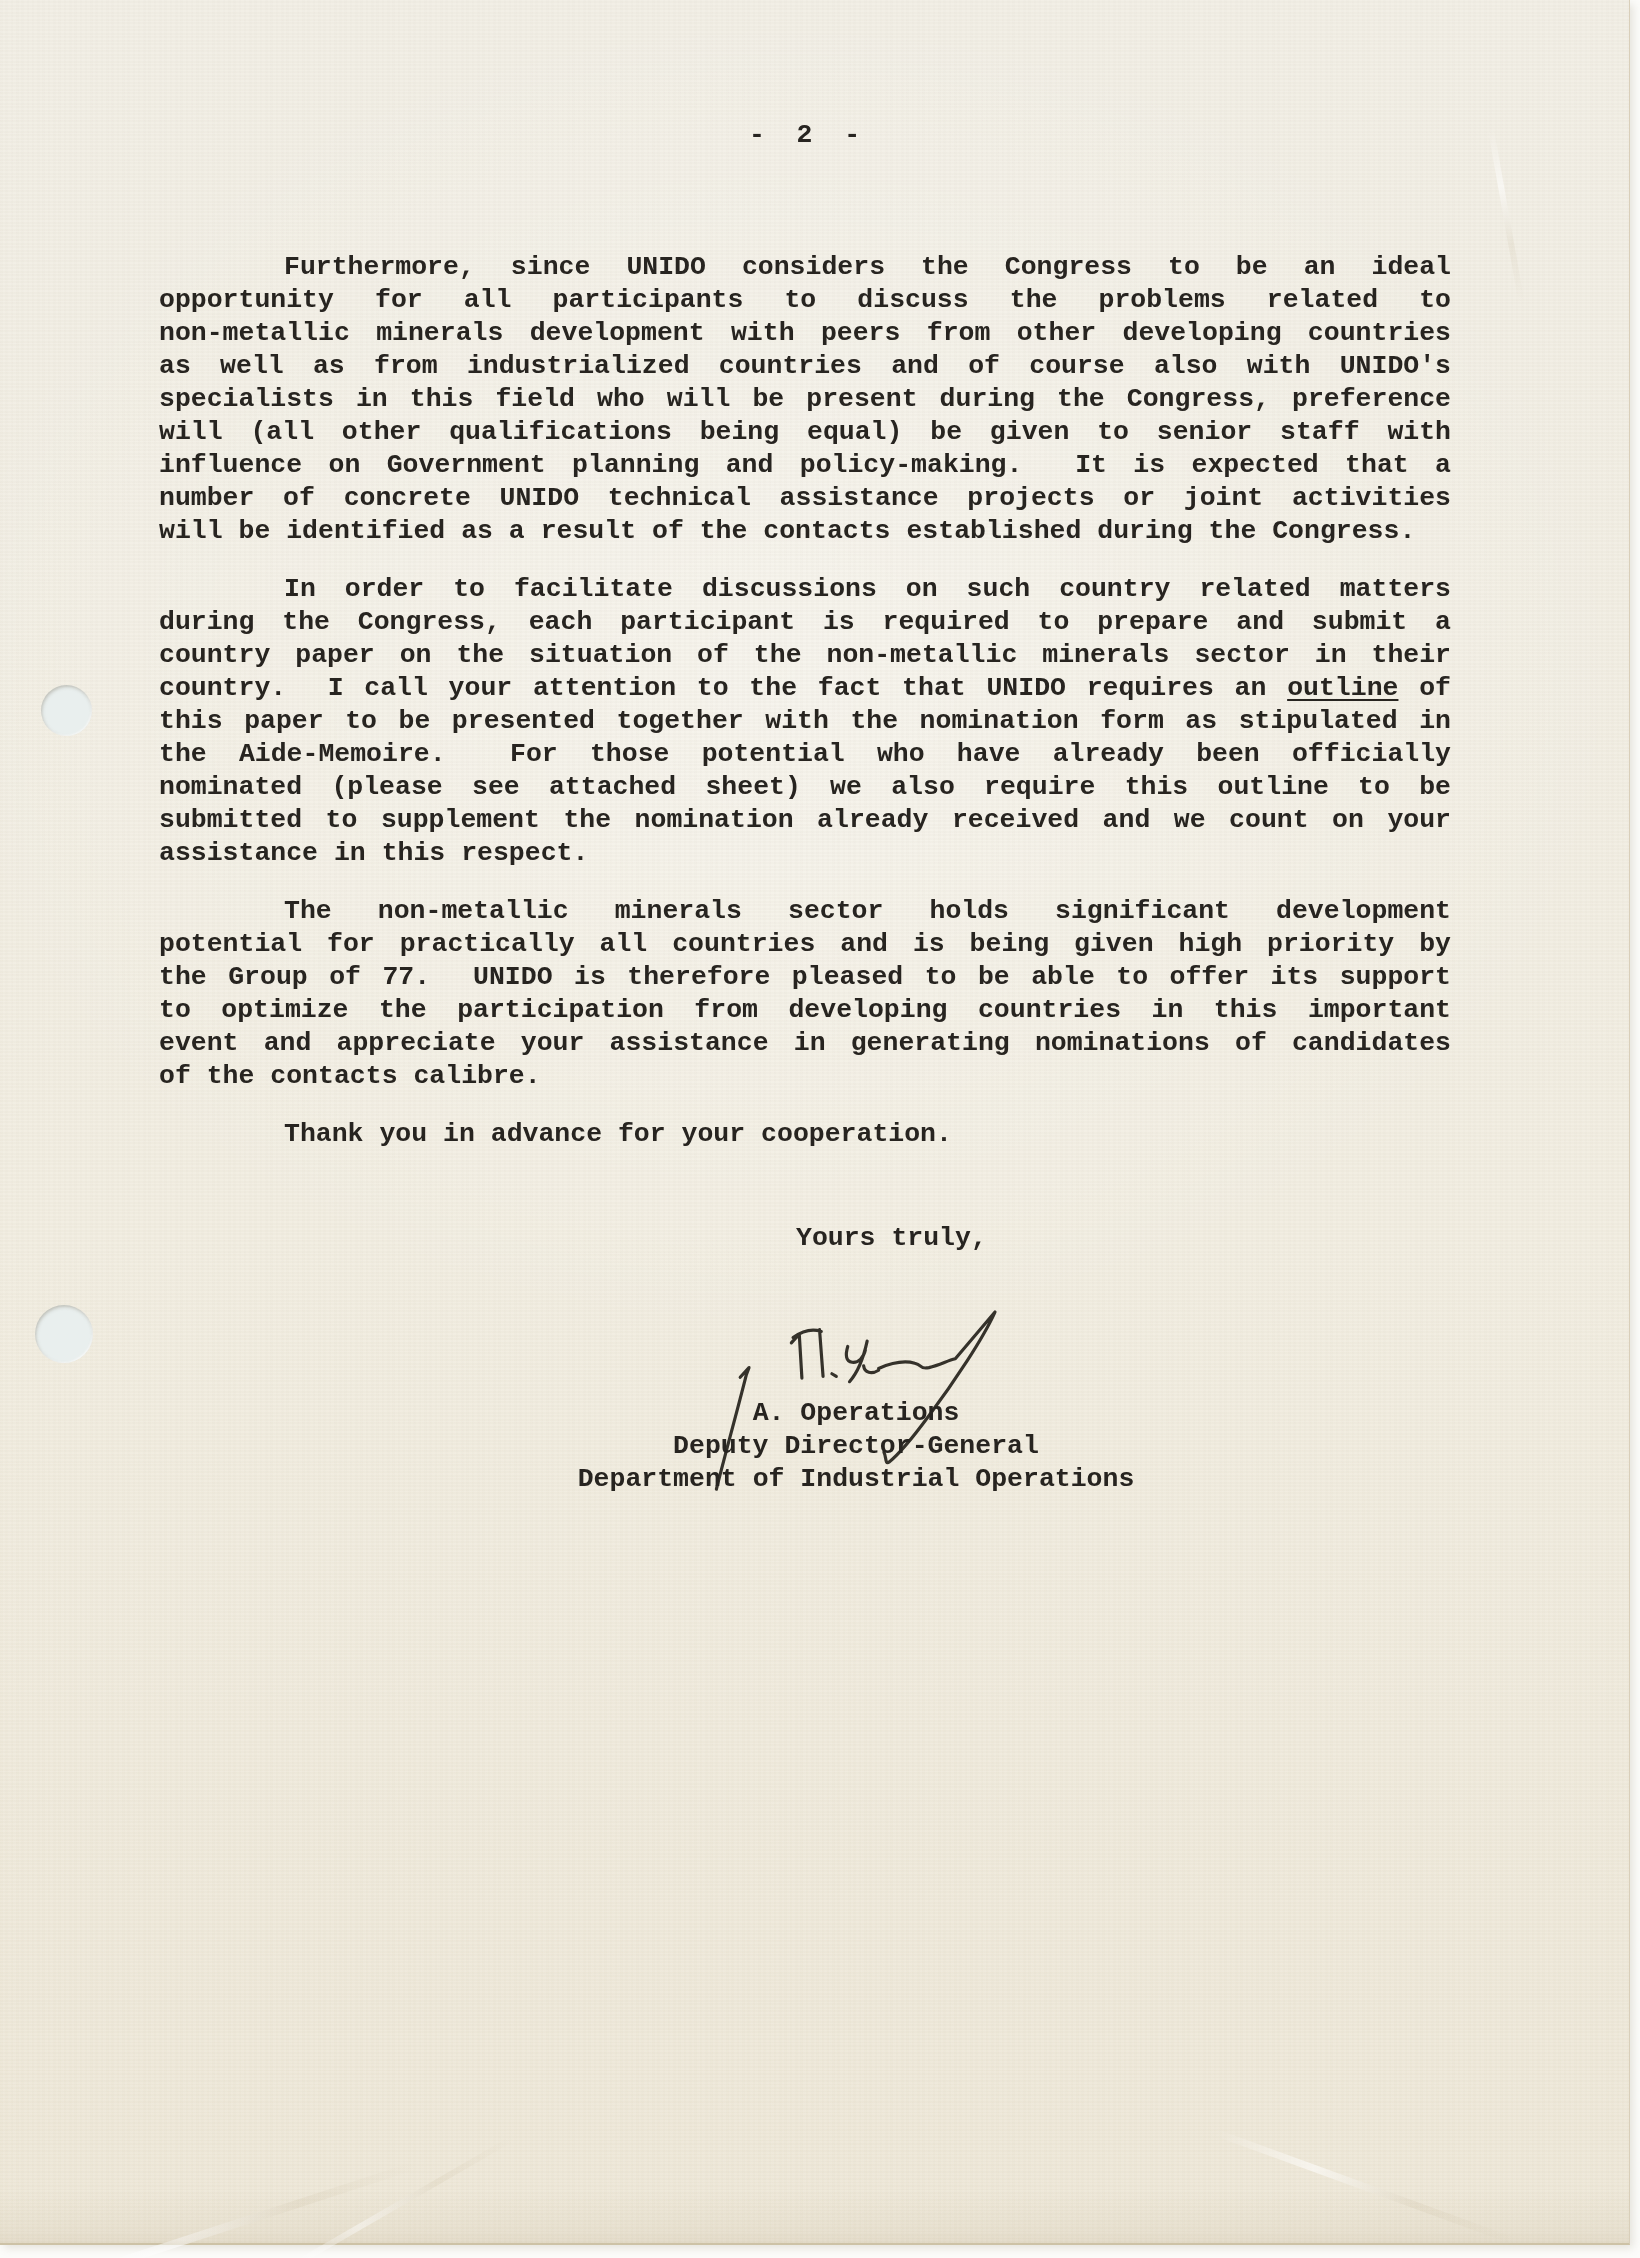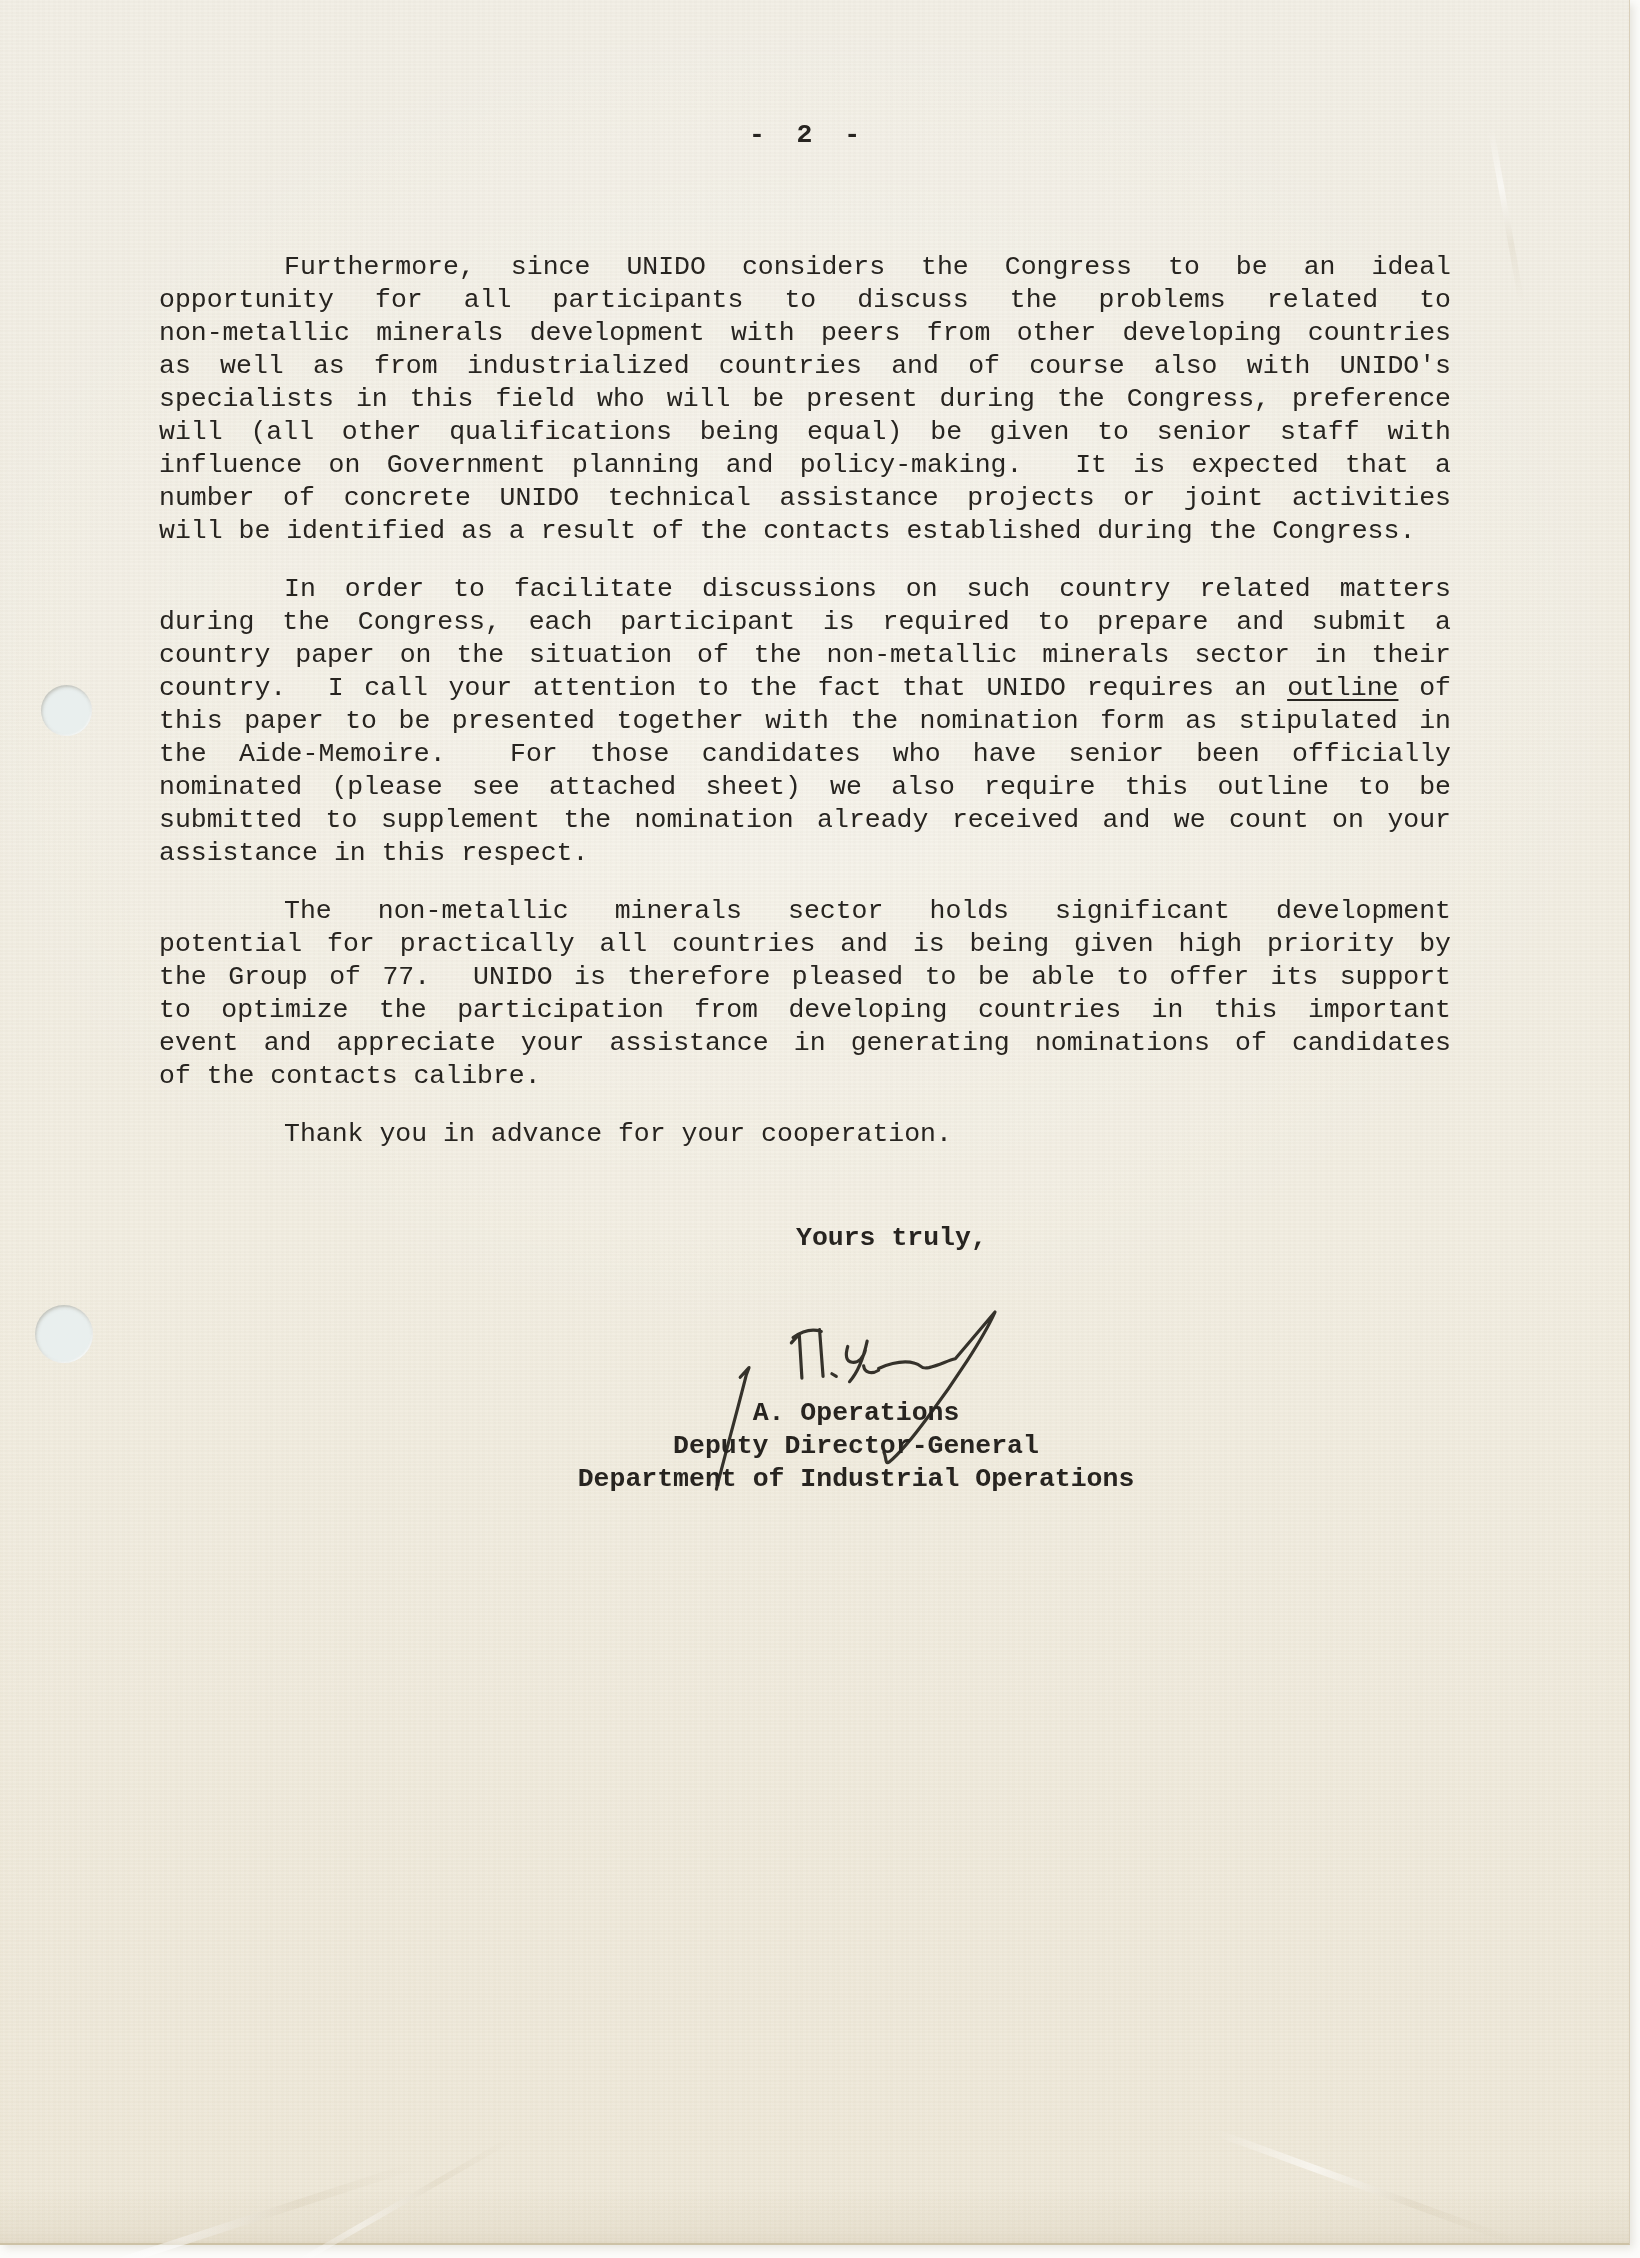--- a/index.html
+++ b/index.html
@@ -57,21 +57,21 @@
     text-align: center;
     font-size: 26.5px; font-weight: bold;
     color: var(--ink, #272420);
     word-spacing: 14px;
     letter-spacing: 0.9px;
   }
 
   .letter-body {
     position: absolute;
     left: 159px; top: 251px; width: 1292px;
-    font-size: 26.5px; font-weight: normal;
+    font-size: 26.5px; font-weight: bold;
     color: var(--ink, #272420);
     line-height: 33px;
   }
   .para { margin: 0 0 25px 0; }
   .line {
     white-space: pre-wrap;
     text-align: justify;
     text-align-last: justify;
   }
   .line.first { text-indent: 125px; }
@@ -162,21 +162,21 @@
             <div class="line"><span>influence on Government planning and policy-making.  It is expected that a</span></div>
             <div class="line"><span>number of concrete UNIDO technical assistance projects or joint activities</span></div>
             <div class="line last"><span>will be identified as a result of the contacts established during the Congress.</span></div>
           </div>
           <div class="para">
             <div class="line first"><span>In order to facilitate discussions on such country related matters</span></div>
             <div class="line"><span>during the Congress, each participant is required to prepare and submit a</span></div>
             <div class="line"><span>country paper on the situation of the non-metallic minerals sector in their</span></div>
             <div class="line"><span>country.  I call your attention to the fact that UNIDO requires an </span><span class="u">outline</span><span> of</span></div>
             <div class="line"><span>this paper to be presented together with the nomination form as stipulated in</span></div>
-            <div class="line"><span>the Aide-Memoire.  For those candidates who have senior been officially</span></div>
+            <div class="line"><span>the Aide-Memoire.  For those potential who have already been officially</span></div>
             <div class="line"><span>nominated (please see attached sheet) we also require this outline to be</span></div>
             <div class="line"><span>submitted to supplement the nomination already received and we count on your</span></div>
             <div class="line last"><span>assistance in this respect.</span></div>
           </div>
           <div class="para">
             <div class="line first"><span>The non-metallic minerals sector holds significant development</span></div>
             <div class="line"><span>potential for practically all countries and is being given high priority by</span></div>
             <div class="line"><span>the Group of 77.  UNIDO is therefore pleased to be able to offer its support</span></div>
             <div class="line"><span>to optimize the participation from developing countries in this important</span></div>
             <div class="line"><span>event and appreciate your assistance in generating nominations of candidates</span></div>

